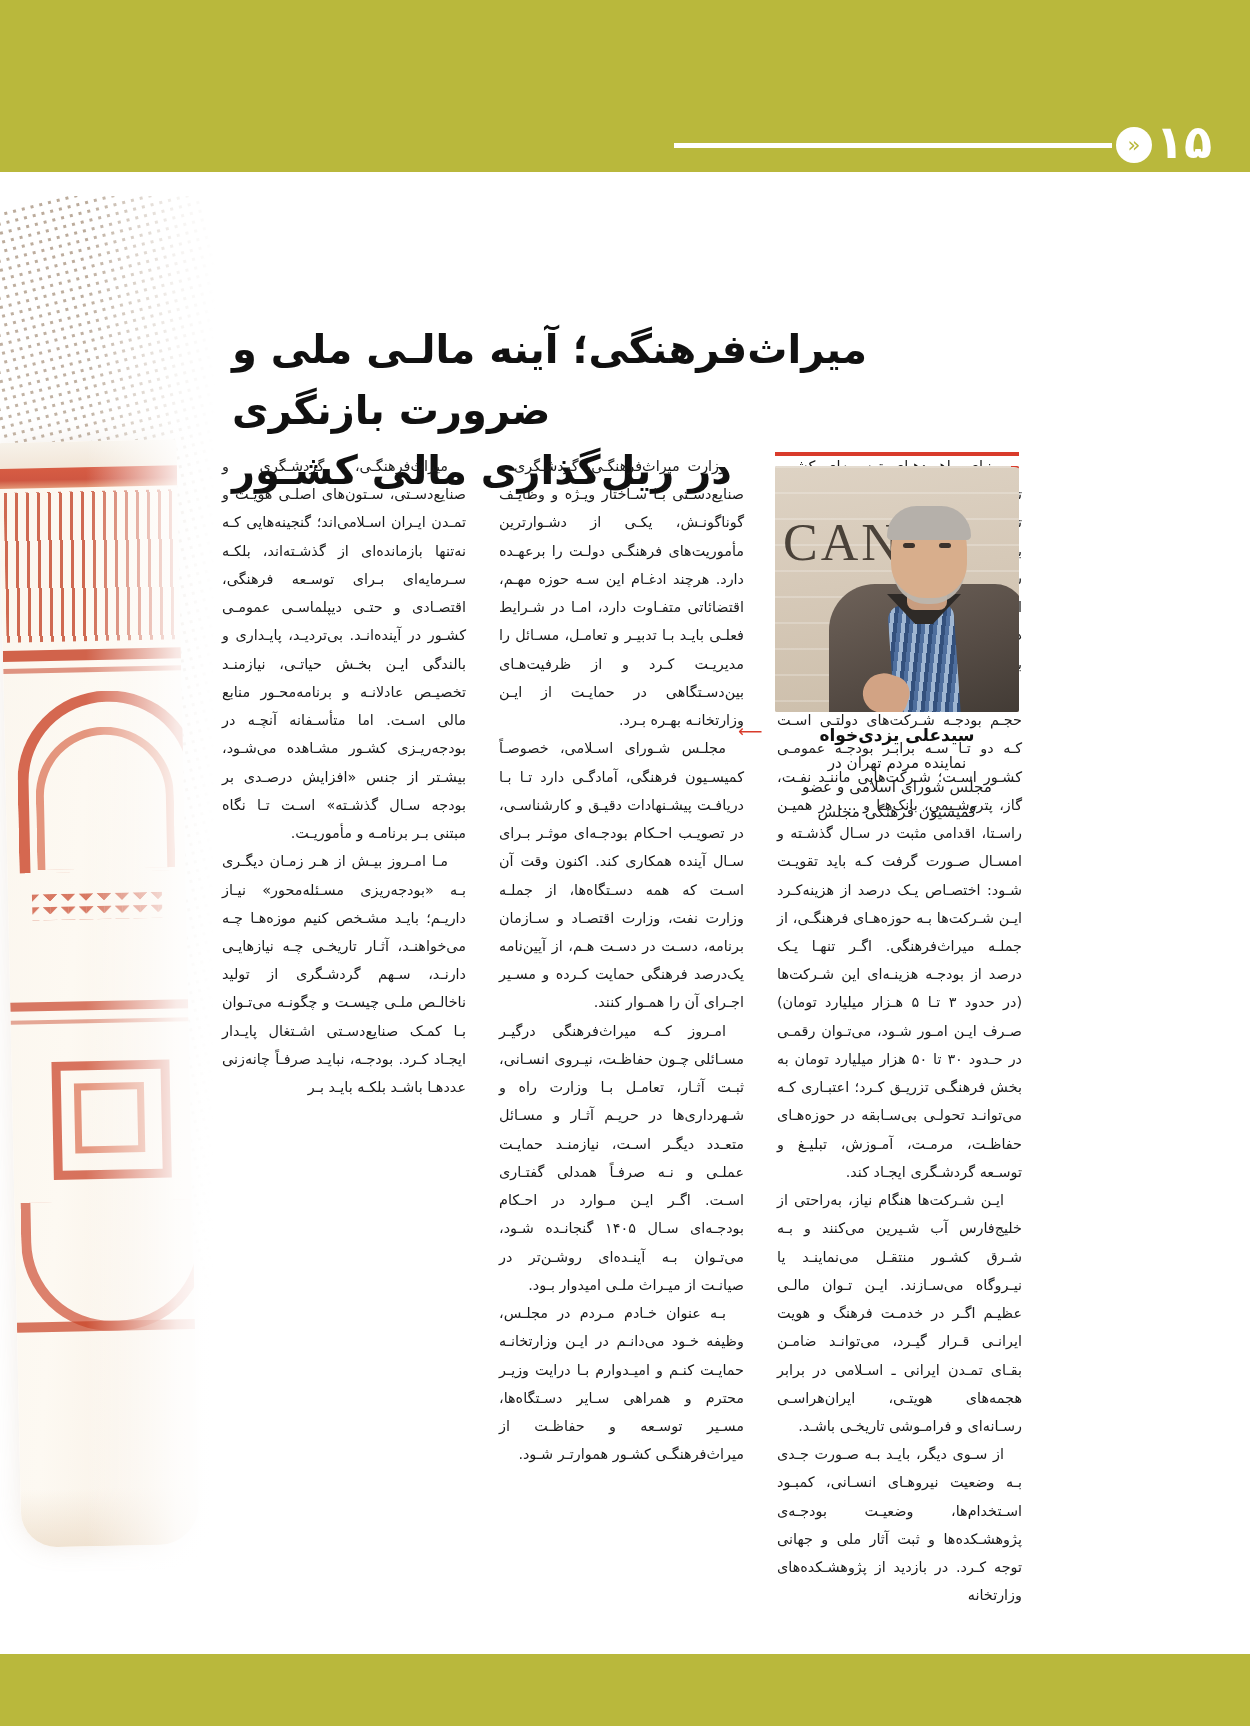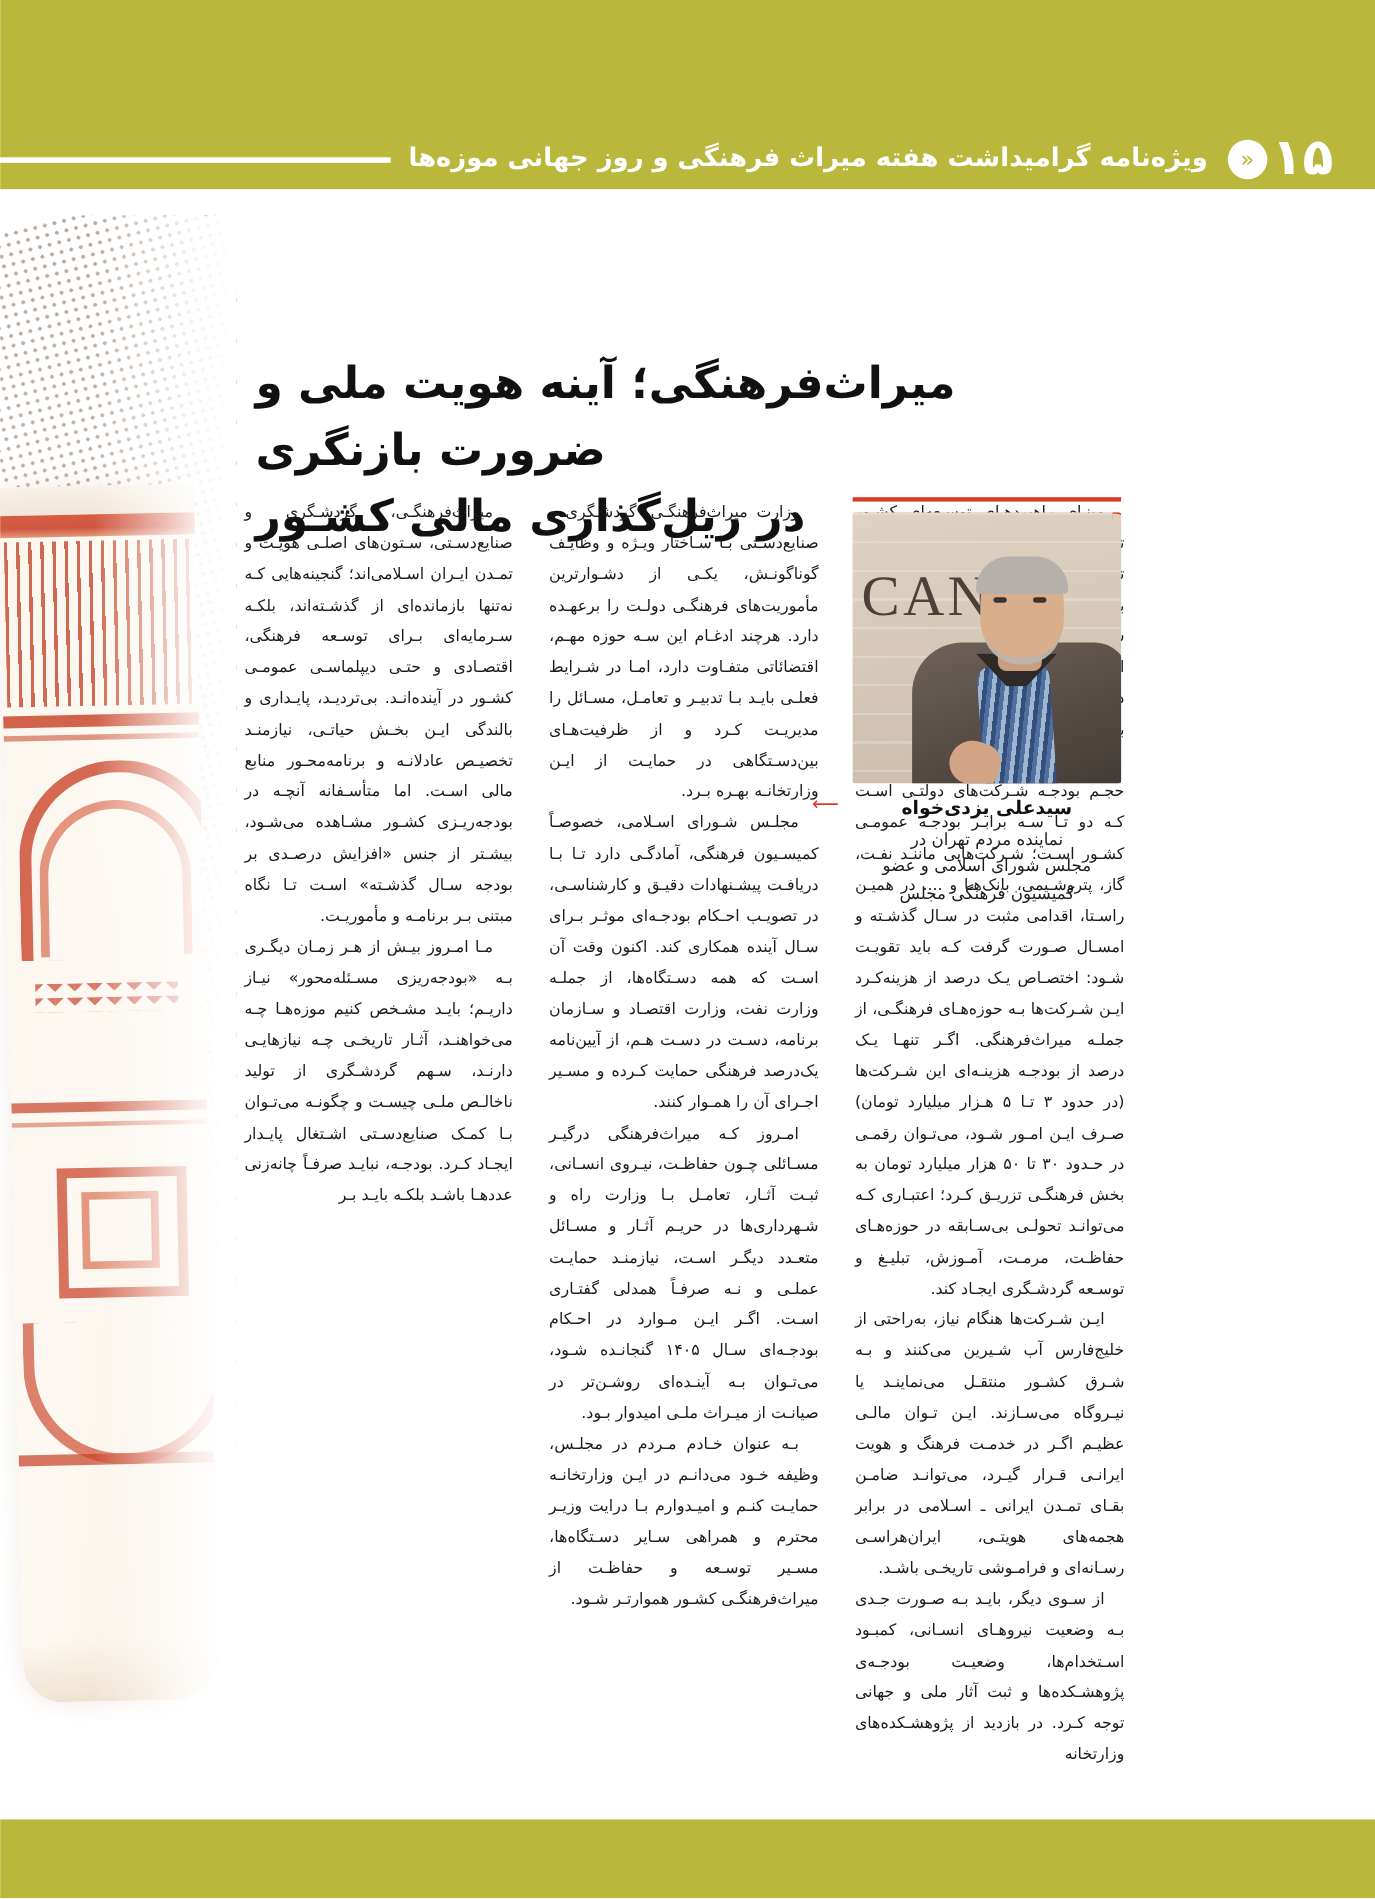--- a/index.html
+++ b/index.html
@@ -409,21 +409,20 @@
 </style>
 </head>
 <body>
 
 <div id="page">
 
   <div class="top-band"></div>
   <div class="header-row">
     <span class="page-num">۱۵</span>
     <span class="chev-badge">«</span>
-    <span class="header-kicker">ویژه‌نامه گرامیداشت هفته میراث فرهنگی و روز جهانی موزه‌ها</span>
     <span class="header-rule"></span>
   </div>
 
   <div class="art-wrap">
     <div class="halftone"></div>
     <div class="vessel">
       <div class="v-lip"></div>
       <div class="v-rim"></div>
       <div class="v-comb"></div>
       <div class="v-band b1"></div>
@@ -436,21 +435,21 @@
       <div class="v-sq"></div>
       <div class="v-sq-in"></div>
       <div class="v-arc3"></div>
       <div class="v-band b5"></div>
       <div class="v-foot"></div>
     </div>
     <div class="art-fade"></div>
   </div>
 
   <h1 class="headline">
-    <span>میراث‌فرهنگی؛ آینه هویت ملی و ضرورت بازنگری</span>
+    <span>میراث‌فرهنگی؛ آینه مالـی ملی و ضرورت بازنگری</span>
     <span class="l2">در ریل‌گذاری مالی کشـور</span>
   </h1>
 
   <div class="cols">
 
     <div class="col col-1">
       <div class="portrait-float">
         <div class="portrait-rule"></div>
         <div class="photo">
           <div class="photo-wall"></div>

